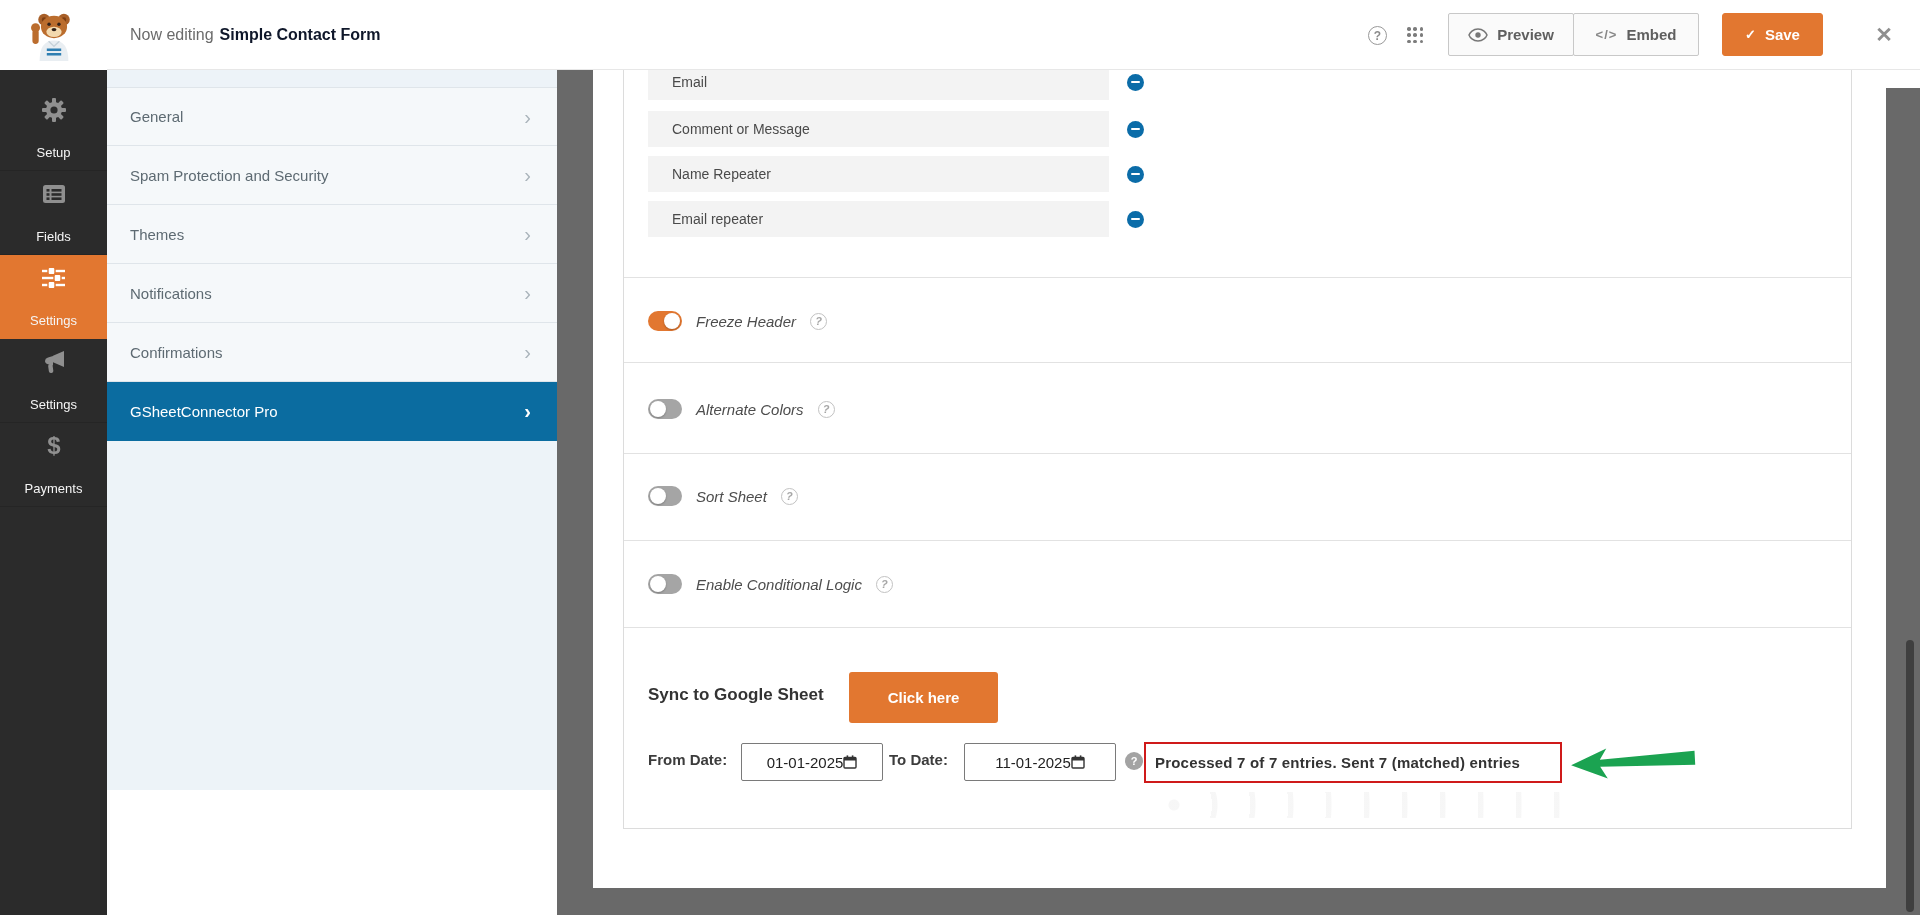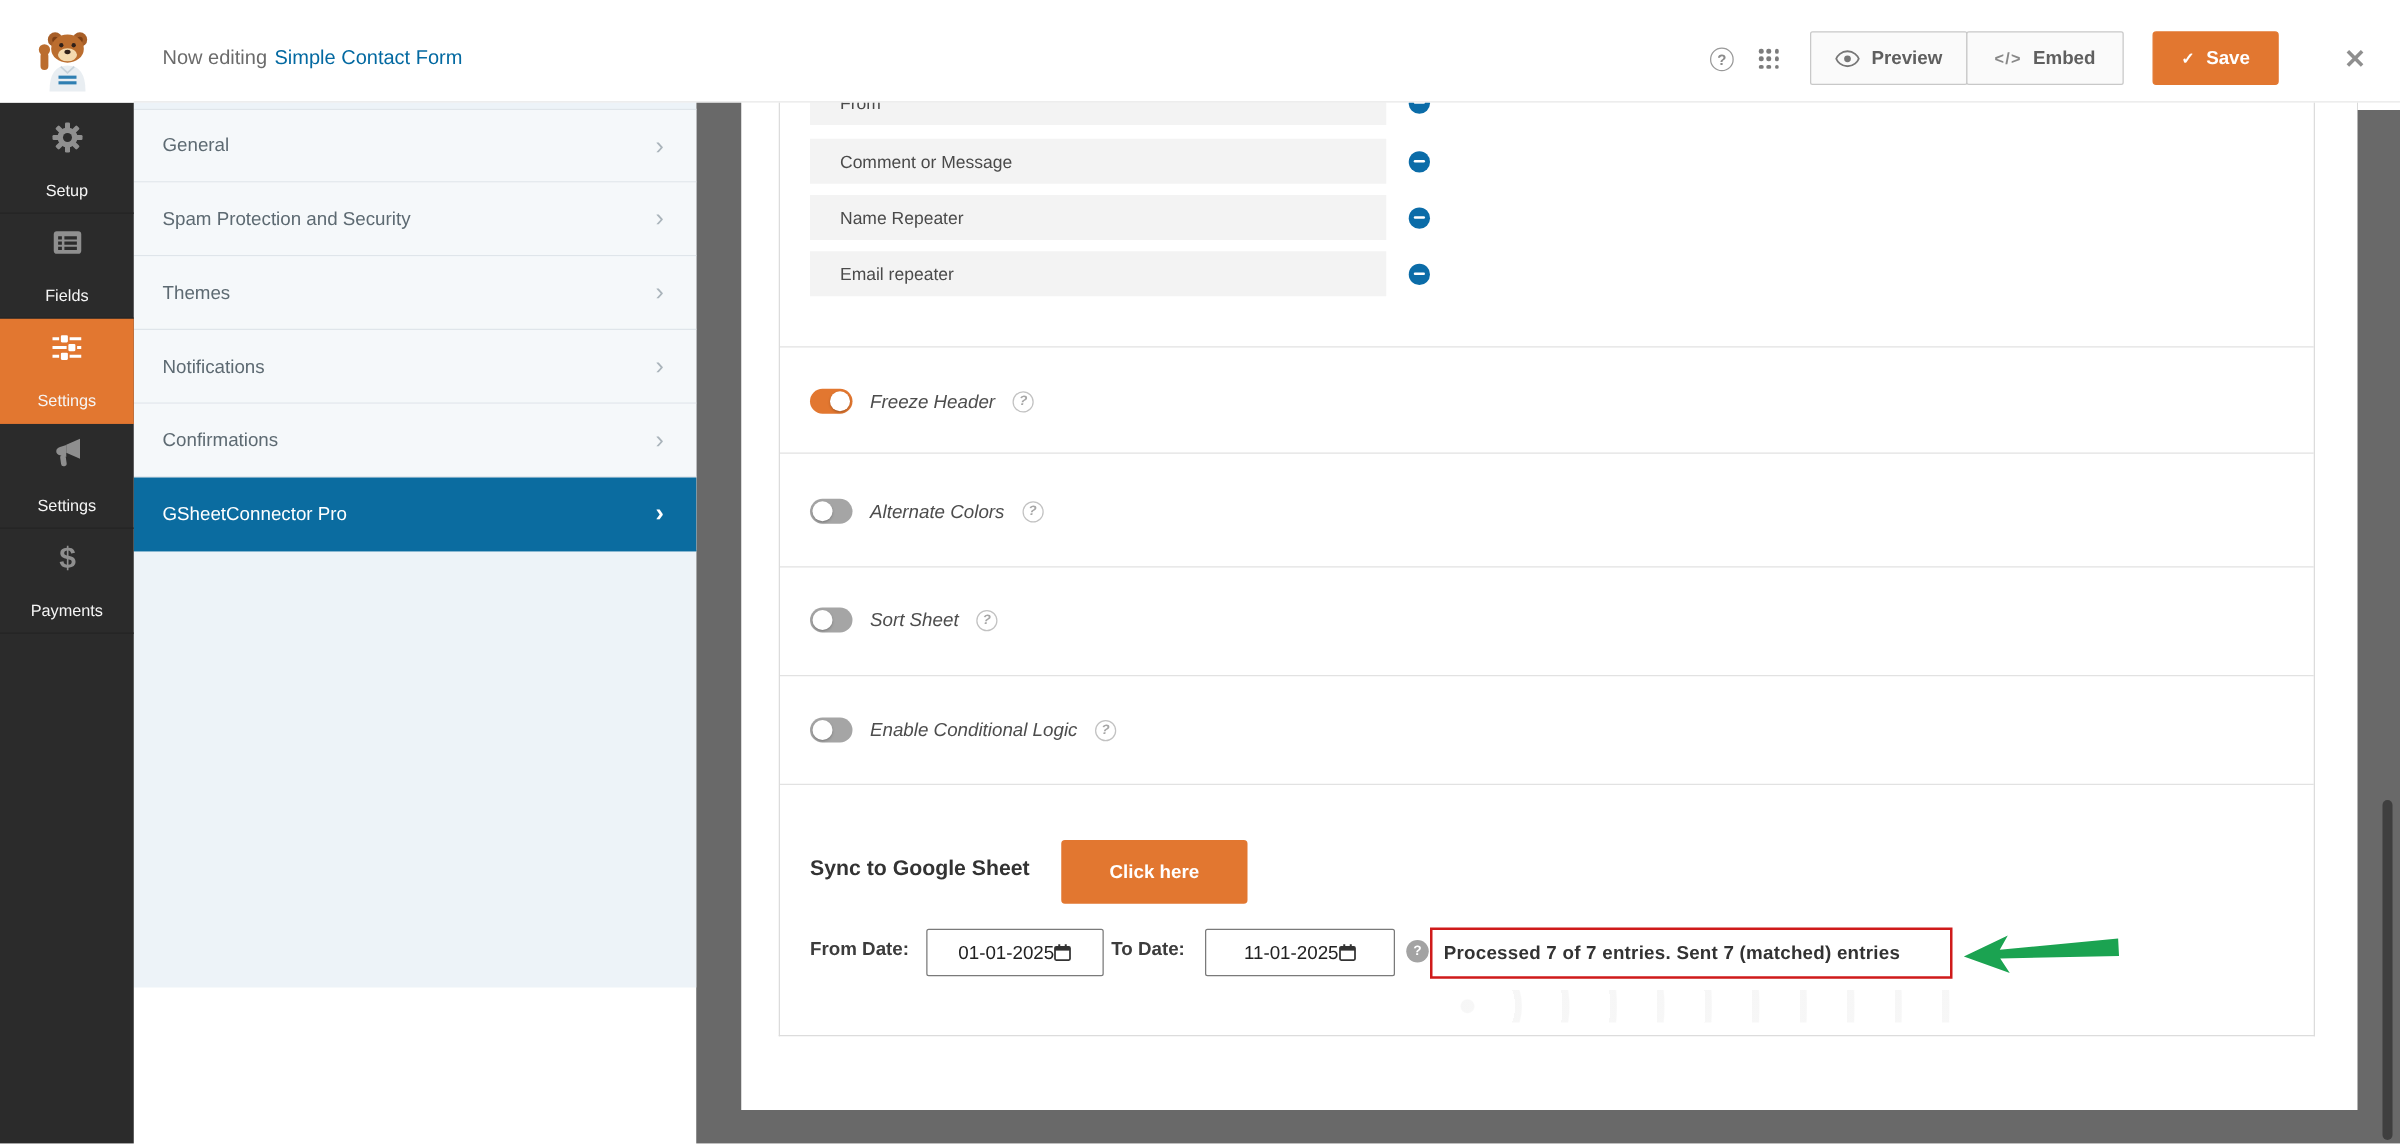--- a/index.html
+++ b/index.html
@@ -1,24 +1,24 @@
 <!DOCTYPE html>
 <html><head>
 <meta charset="utf-8">
 <style>
   * { margin:0; padding:0; box-sizing:border-box; }
   html,body { background:#fff; }
   body { font-family:"Liberation Sans", sans-serif; }
   .screen { position:relative; width:1920px; height:915px; overflow:hidden; background:#fff; }
 
   
-  .header { position:absolute; left:0; top:0; width:1920px; height:70px; background:#fff; border-bottom:1px solid #e7e7e7; z-index:5;margin-top:12px; }
+  .header { position:absolute; left:0; top:0; width:1920px; height:70px; background:#fff; border-bottom:1px solid #e7e7e7; z-index:5; }
   .logo-box { position:absolute; left:0; top:0; width:107px; height:70px; background:#fff; display:flex; align-items:center; justify-content:center; }
   .title { position:absolute; left:130px; top:0; height:70px; display:flex; align-items:center; font-size:16px; color:#6b6b6b; }
-  .title b { color:#0369a1; font-weight:normal; margin-left:6px; }
+  .title b { color:#0f172a; font-weight:bold; margin-left:6px; }
   .h-help { position:absolute; left:1368px; top:26px; width:19px; height:19px; border:1.5px solid #999; border-radius:50%; color:#8b8b8b; font-size:12px; font-weight:bold; display:flex; align-items:center; justify-content:center; }
   .h-grid { position:absolute; left:1407px; top:27px; width:17px; height:17px; display:grid; grid-template-columns:repeat(3,3.5px); grid-template-rows:repeat(3,3.5px); gap:2.8px; }
   .h-grid span { width:3.5px; height:3.5px; border-radius:50%; background:#7c7c7c; }
   .hbtn { position:absolute; top:13px; height:43px; background:#fafafa; border:1px solid #c8c8c8; border-radius:2px; color:#5f5f5f; font-size:15px; display:flex; align-items:center; justify-content:center; gap:9px; cursor:pointer;font-weight:bold; }
   .hbtn.preview { left:1448px; width:126px; }
   .hbtn.embed { left:1573px; width:126px; }
   .embed-glyph { font-size:13px; color:#888; letter-spacing:1px; }
   .hbtn.save { left:1722px; width:101px; background:#e27730; border-color:#e27730; color:#fff; font-weight:bold; border-radius:3px; }
   .save-check { font-size:13px; }
   .h-close { position:absolute; left:1872px; top:23px; width:24px; height:24px; color:#8f8f8f; font-size:21px; font-weight:bold; display:flex; align-items:center; justify-content:center; cursor:pointer; }
@@ -236,21 +236,21 @@
       <span>GSheetConnector Pro</span>
       <span class="chev">›</span>
     </div>
   </div>
 
   <div class="surround">
     <div class="panel">
       <div class="sbox">
 
         <div class="fl-row" style="top:-6px">
-          <div class="fl-bar">From</div>
+          <div class="fl-bar">Email</div>
           <div class="minus"></div>
         </div>
         <div class="fl-row" style="top:41px">
           <div class="fl-bar">Comment or Message</div>
           <div class="minus"></div>
         </div>
         <div class="fl-row" style="top:86px">
           <div class="fl-bar">Name Repeater</div>
           <div class="minus"></div>
         </div>

